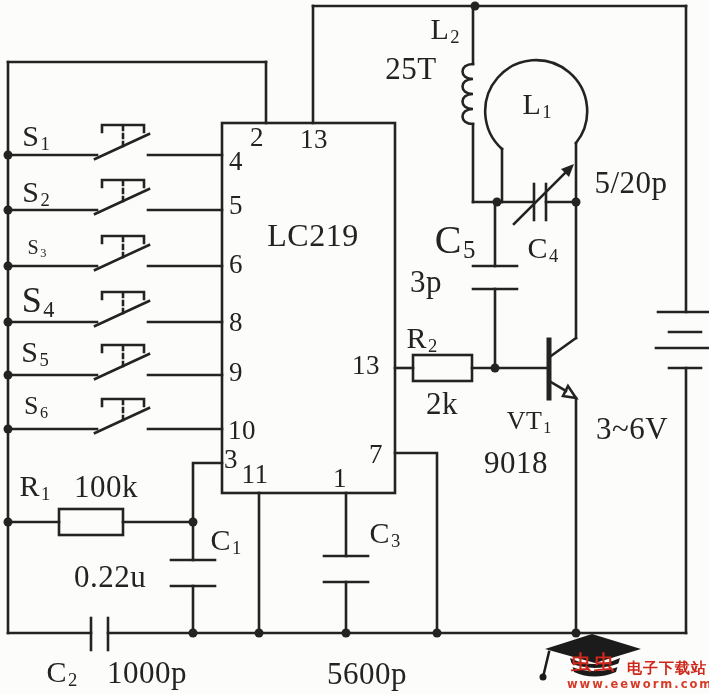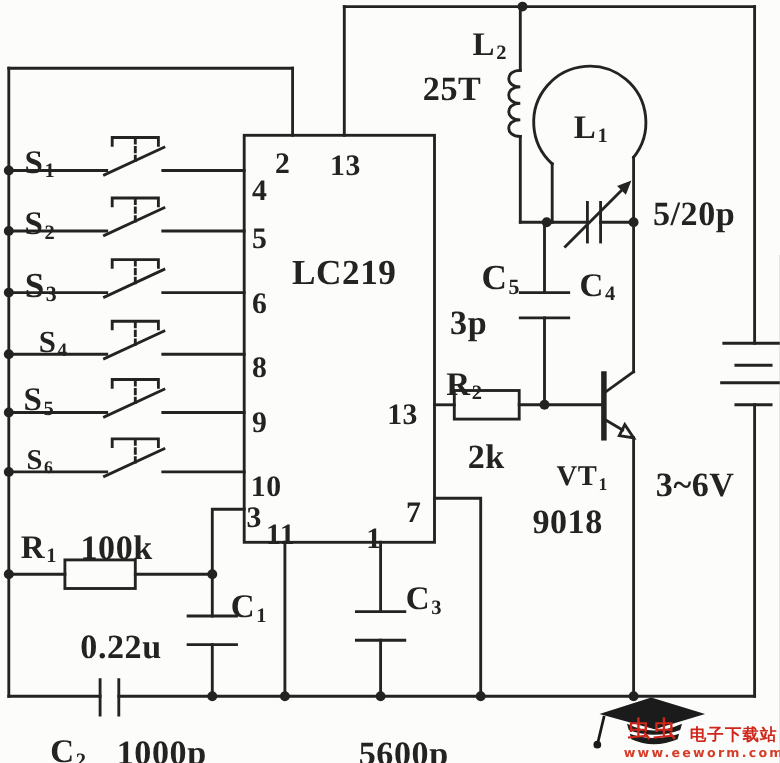--- a/index.html
+++ b/index.html
@@ -11,22 +11,22 @@
   *{box-sizing:border-box}
   html,body{margin:0;padding:0;background:#888}
   .canvas{
     position:relative;width:709px;height:694px;margin:0 auto;
     background:var(--bg);overflow:hidden;
     font-family:"Liberation Serif","DejaVu Serif",serif;
   }
   svg.schem{position:absolute;left:0;top:0;color:var(--ink)}
   .lbl{
     position:absolute;transform:translate(-50%,-50%);
-    font-weight:700;color:var(--ink);white-space:nowrap;
-    letter-spacing:.5px;line-height:1;margin-top:12px;
+    font-weight:400;color:var(--ink);white-space:nowrap;
+    letter-spacing:.5px;line-height:1;
   }
   .lbl .sub{font-size:.62em;position:relative;top:.22em;margin-left:1px;letter-spacing:0}
   .wm-text{position:absolute;line-height:1;white-space:nowrap;font-weight:700}
   .wm-brand{left:571px;top:652px;font-size:20px;letter-spacing:3px;color:var(--wm);
     font-family:"DejaVu Sans","Liberation Sans",sans-serif}
   .wm-site{left:627px;top:661px;font-size:15px;letter-spacing:1px;color:var(--wm);
     font-family:"DejaVu Sans","Liberation Sans",sans-serif}
   .wm-url{left:567px;top:679px;font-size:11.5px;letter-spacing:2px;color:var(--wm-url);
     font-family:"DejaVu Sans","Liberation Sans",sans-serif}
 </style>
@@ -200,33 +200,33 @@
         <path d="M571 665 Q594 674 619 665" fill="none" stroke="#ffffff" stroke-width="3"></path>
         <path d="M549 652 L544 673" fill="none" stroke="#1b1b1b" stroke-width="2.5"></path>
         <circle cx="543" cy="677" r="3.5"></circle>
       </g>
     </g>
   </svg>
 
   <div id="labels">
       <div class="lbl" style="left: 36px; top: 136px; font-size: 30px;"><span>S</span><span class="sub">1</span></div>
       <div class="lbl" style="left: 36px; top: 192px; font-size: 30px;"><span>S</span><span class="sub">2</span></div>
-      <div class="lbl" style="left: 37px; top: 247px; font-size: 32px;"><span>S</span><span class="sub">3</span></div>
-      <div class="lbl" style="left: 48px; top: 300px; font-size: 28px;"><span>S</span><span class="sub">4</span></div>
+      <div class="lbl" style="left: 37px; top: 247px; font-size: 20px;"><span>S</span><span class="sub">3</span></div>
+      <div class="lbl" style="left: 38px; top: 300px; font-size: 36px;"><span>S</span><span class="sub">4</span></div>
       <div class="lbl" style="left: 35px; top: 352px; font-size: 30px;"><span>S</span><span class="sub">5</span></div>
       <div class="lbl" style="left: 36px; top: 406px; font-size: 26px;"><span>S</span><span class="sub">6</span></div>
       <div class="lbl" style="left: 35px; top: 486px; font-size: 30px;"><span>R</span><span class="sub">1</span></div>
       <div class="lbl" style="left: 106px; top: 486px; font-size: 31px;"><span>100k</span></div>
       <div class="lbl" style="left: 226px; top: 540px; font-size: 30px;"><span>C</span><span class="sub">1</span></div>
       <div class="lbl" style="left: 110px; top: 576px; font-size: 31px;"><span>0.22u</span></div>
       <div class="lbl" style="left: 62px; top: 672px; font-size: 30px;"><span>C</span><span class="sub">2</span></div>
       <div class="lbl" style="left: 147px; top: 672px; font-size: 31px;"><span>1000p</span></div>
       <div class="lbl" style="left: 385px; top: 533px; font-size: 30px;"><span>C</span><span class="sub">3</span></div>
       <div class="lbl" style="left: 367px; top: 673px; font-size: 31px; text-align: center;"><span>5600p</span></div>
-      <div class="lbl" style="left: 455px; top: 240px; font-size: 32px;"><span>C</span><span class="sub">5</span></div>
+      <div class="lbl" style="left: 455px; top: 240px; font-size: 40px;"><span>C</span><span class="sub">5</span></div>
       <div class="lbl" style="left: 426px; top: 281px; font-size: 31px;"><span>3p</span></div>
       <div class="lbl" style="left: 543px; top: 248px; font-size: 30px;"><span>C</span><span class="sub">4</span></div>
       <div class="lbl" style="left: 631px; top: 182px; font-size: 31px; text-align: right;"><span>5/20p</span></div>
       <div class="lbl" style="left: 445px; top: 29px; font-size: 30px;"><span>L</span><span class="sub">2</span></div>
       <div class="lbl" style="left: 411px; top: 68px; font-size: 31px;"><span>25T</span></div>
       <div class="lbl" style="left: 537px; top: 104px; font-size: 30px;"><span>L</span><span class="sub">1</span></div>
       <div class="lbl" style="left: 422px; top: 338px; font-size: 30px;"><span>R</span><span class="sub">2</span></div>
       <div class="lbl" style="left: 442px; top: 403px; font-size: 31px; text-align: center;"><span>2k</span></div>
       <div class="lbl" style="left: 529px; top: 421px; font-size: 26px;"><span>VT</span><span class="sub">1</span></div>
       <div class="lbl" style="left: 516px; top: 462px; font-size: 31px;"><span>9018</span></div>

